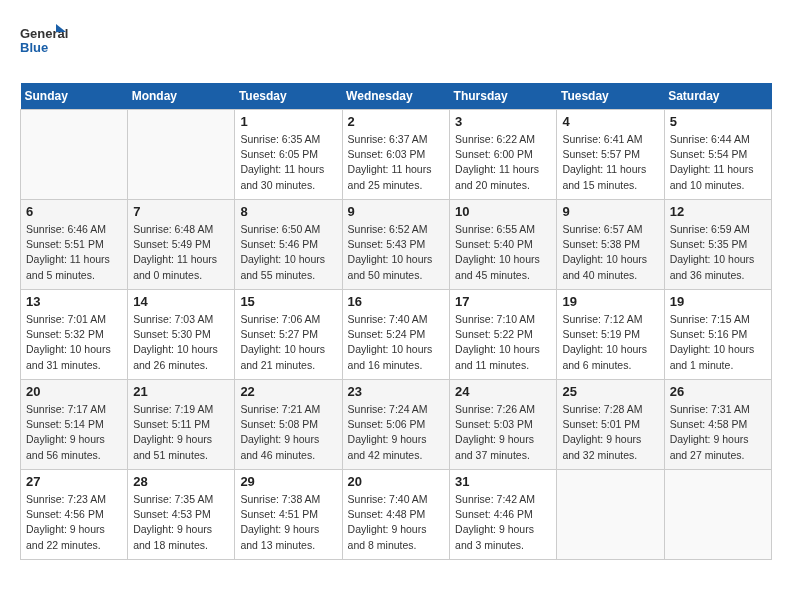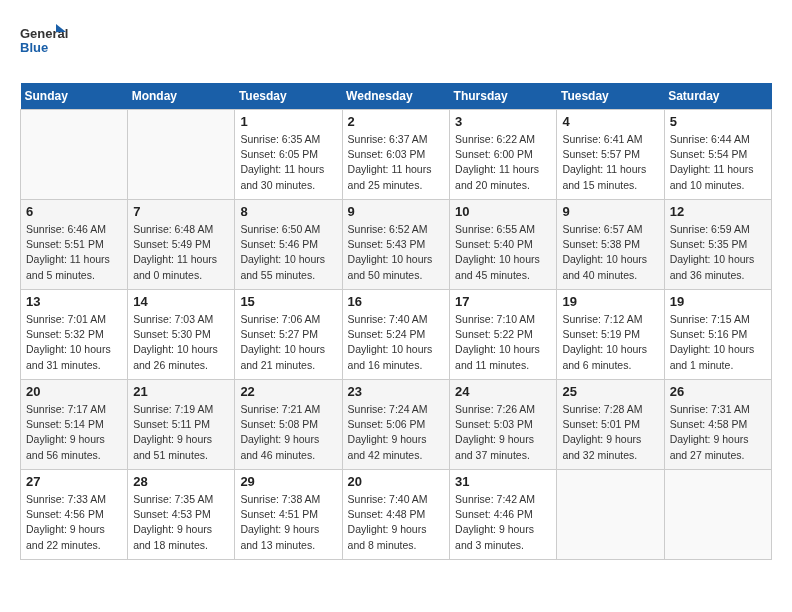--- a/index.html
+++ b/index.html
@@ -270,21 +270,21 @@
         <td>
           <span class="day-number">26</span>
           <div class="day-info">Sunrise: 7:31 AM
 Sunset: 4:58 PM
 Daylight: 9 hours and 27 minutes.</div>
         </td>
       </tr>
       <tr>
         <td>
           <span class="day-number">27</span>
-          <div class="day-info">Sunrise: 7:33 AM
+          <div class="day-info">Sunrise: 7:23 AM
 Sunset: 4:56 PM
 Daylight: 9 hours and 22 minutes.</div>
         </td>
         <td>
           <span class="day-number">28</span>
           <div class="day-info">Sunrise: 7:35 AM
 Sunset: 4:53 PM
 Daylight: 9 hours and 18 minutes.</div>
         </td>
         <td>

